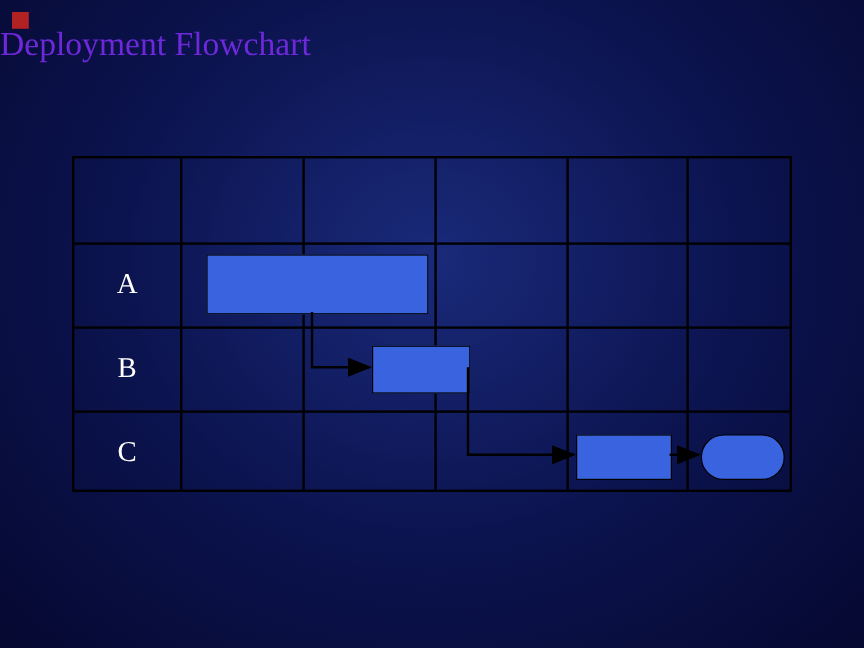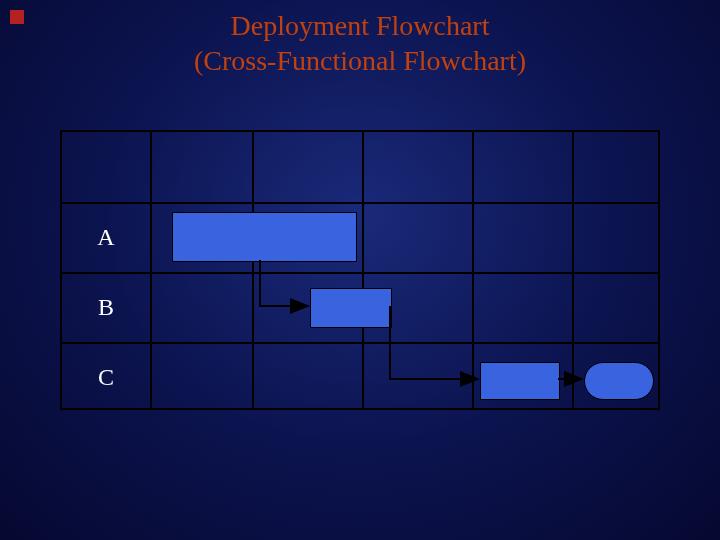--- a/index.html
+++ b/index.html
@@ -12,23 +12,22 @@
   }
   .accent-square {
     position: absolute;
     left: 10px; top: 10px;
     width: 14px; height: 14px;
     background: #b22222;
   }
   .title {
     position: absolute;
     left: 0; right: 0;
-    top: 8px;
-    text-align: center;
-    color: #c2410c;
+    top: 20px;
+    color: #6d28d9;
     font-size: 28px;
     line-height: 1.25;
   }
   .grid {
     position: absolute;
     left: 60px; top: 130px;
     width: 600px; height: 280px;
     border: 2px solid #000;
   }
   .row {
@@ -68,21 +67,20 @@
     pointer-events: none;
   }
 </style>
 </head>
 <body>
 
 <div class="accent-square"></div>
 
 <div class="title">
   <span>Deployment Flowchart</span><br>
-  <span>(Cross-Functional Flowchart)</span>
 </div>
 
 <div class="grid">
 
   <div class="row" style="top:70px"></div>
   <div class="row" style="top:140px"></div>
   <div class="row" style="top:210px"></div>
 
   <div class="col" style="left:88px"></div>
   <div class="col" style="left:190px"></div>

